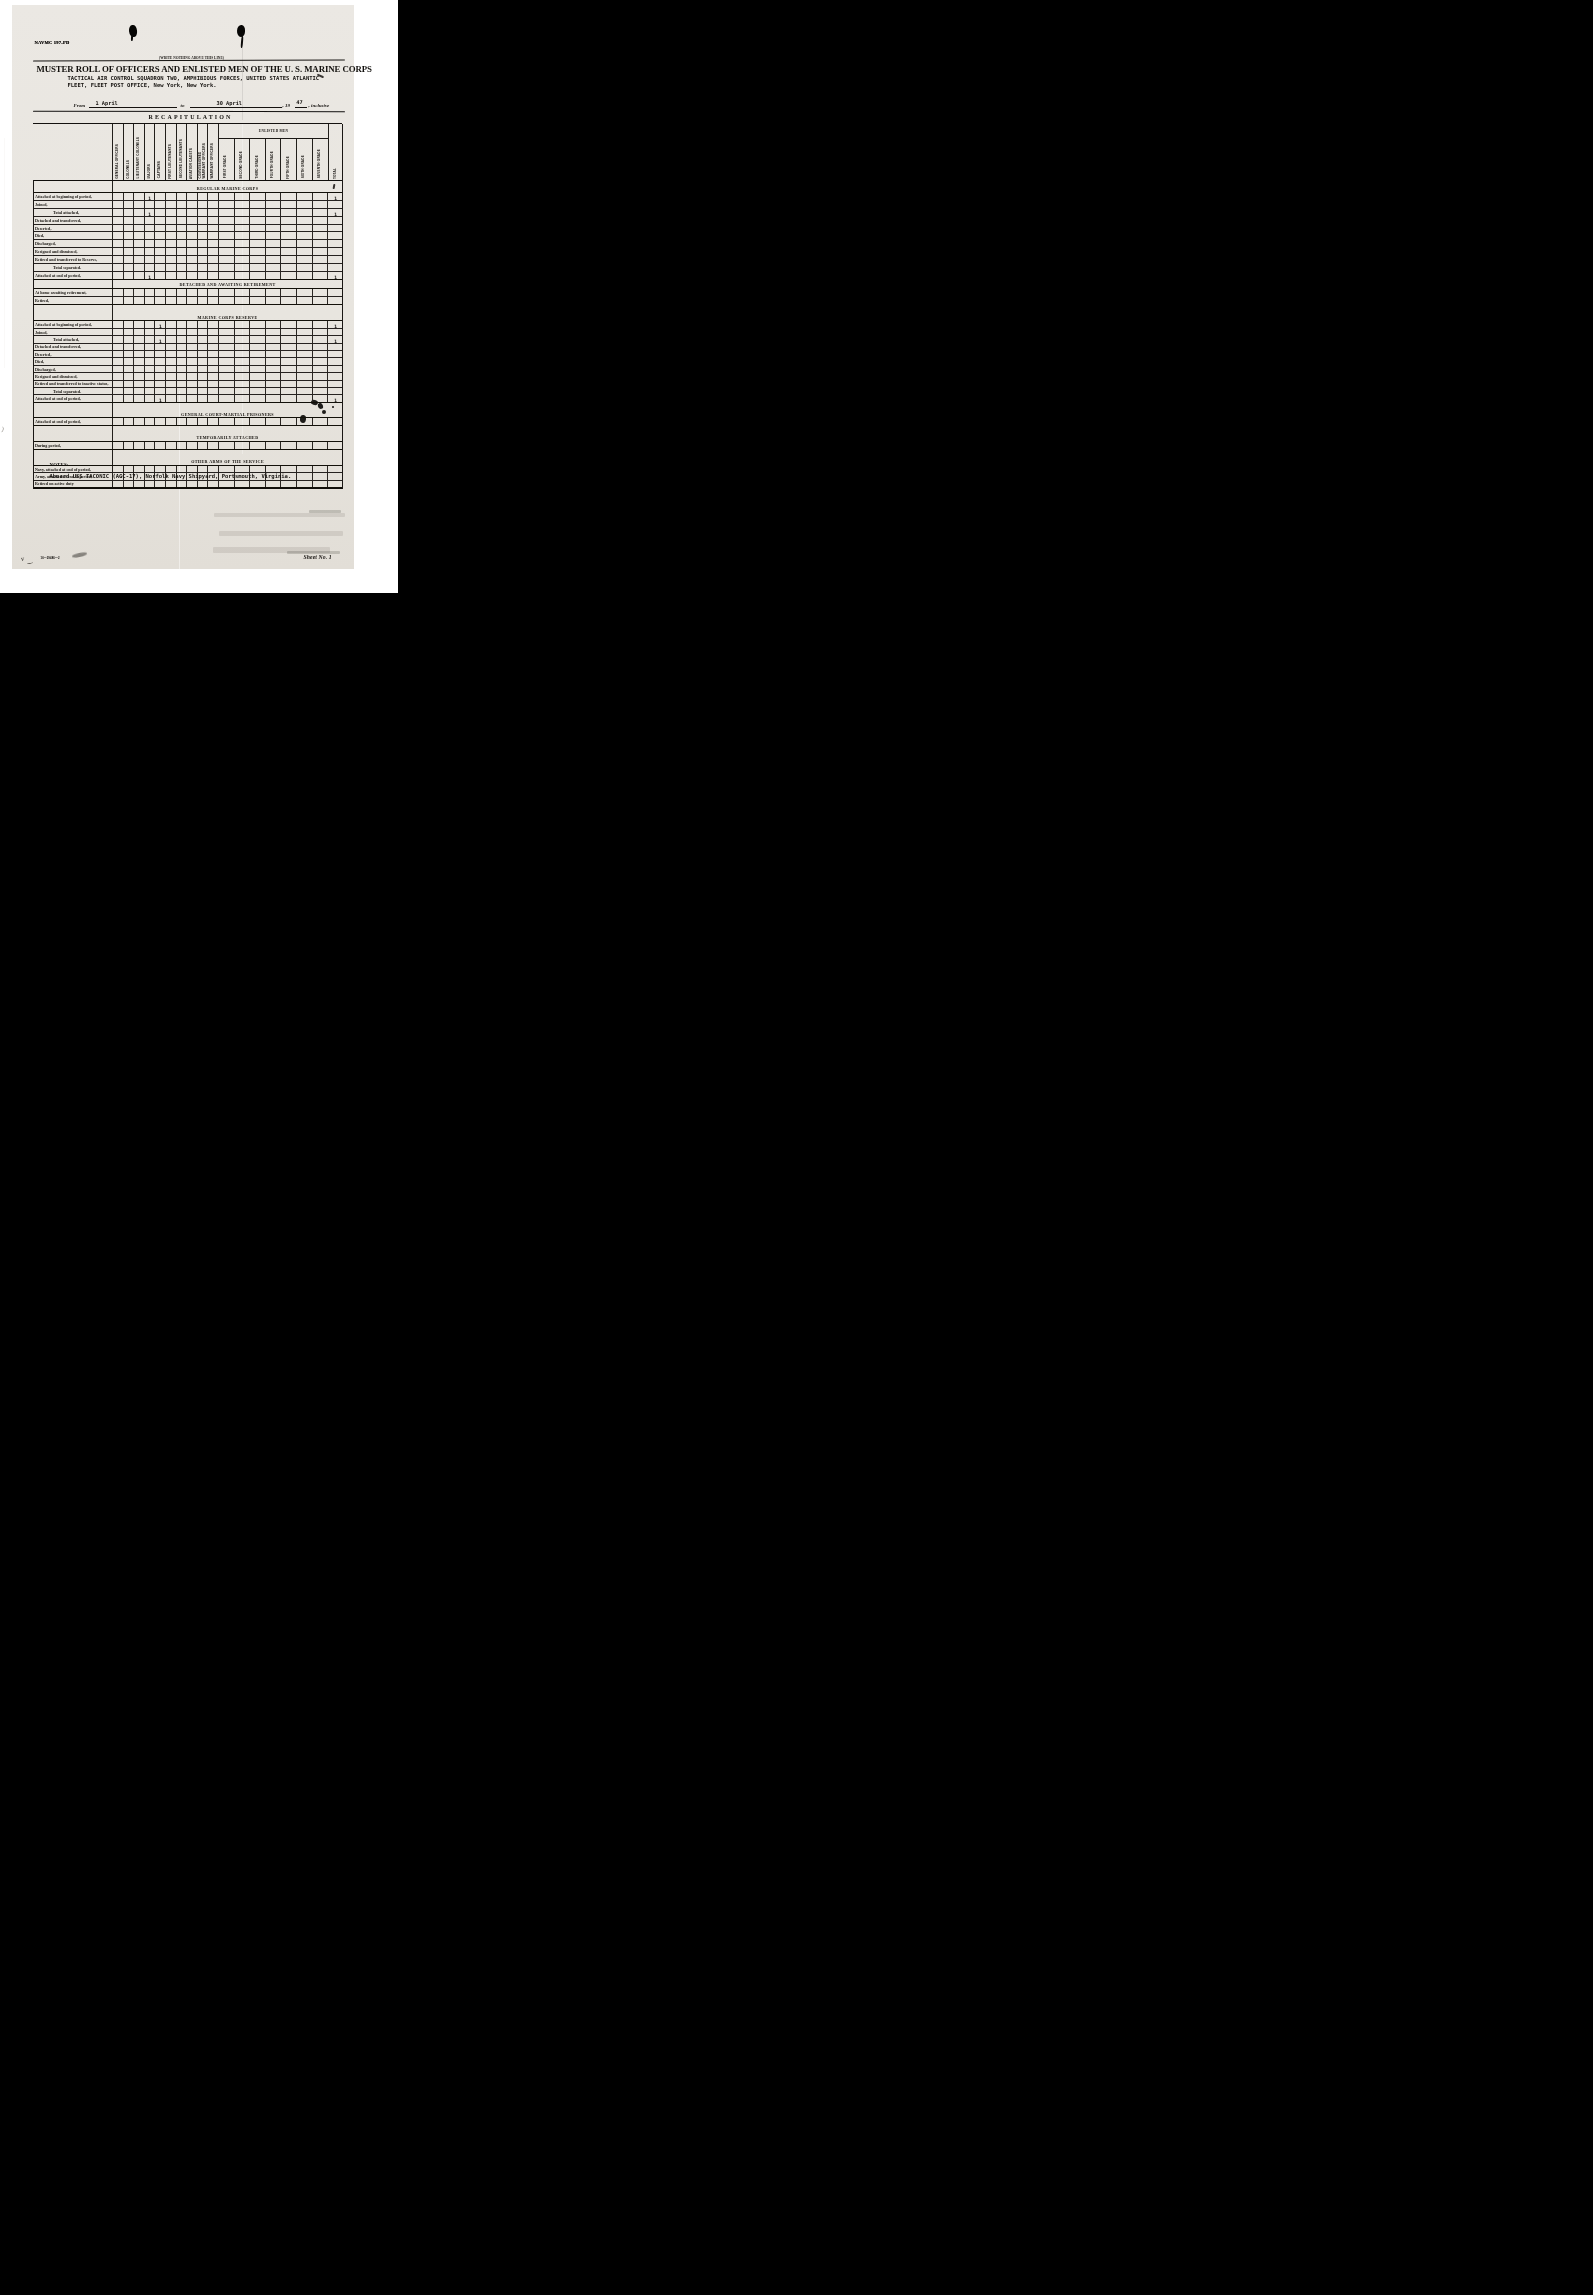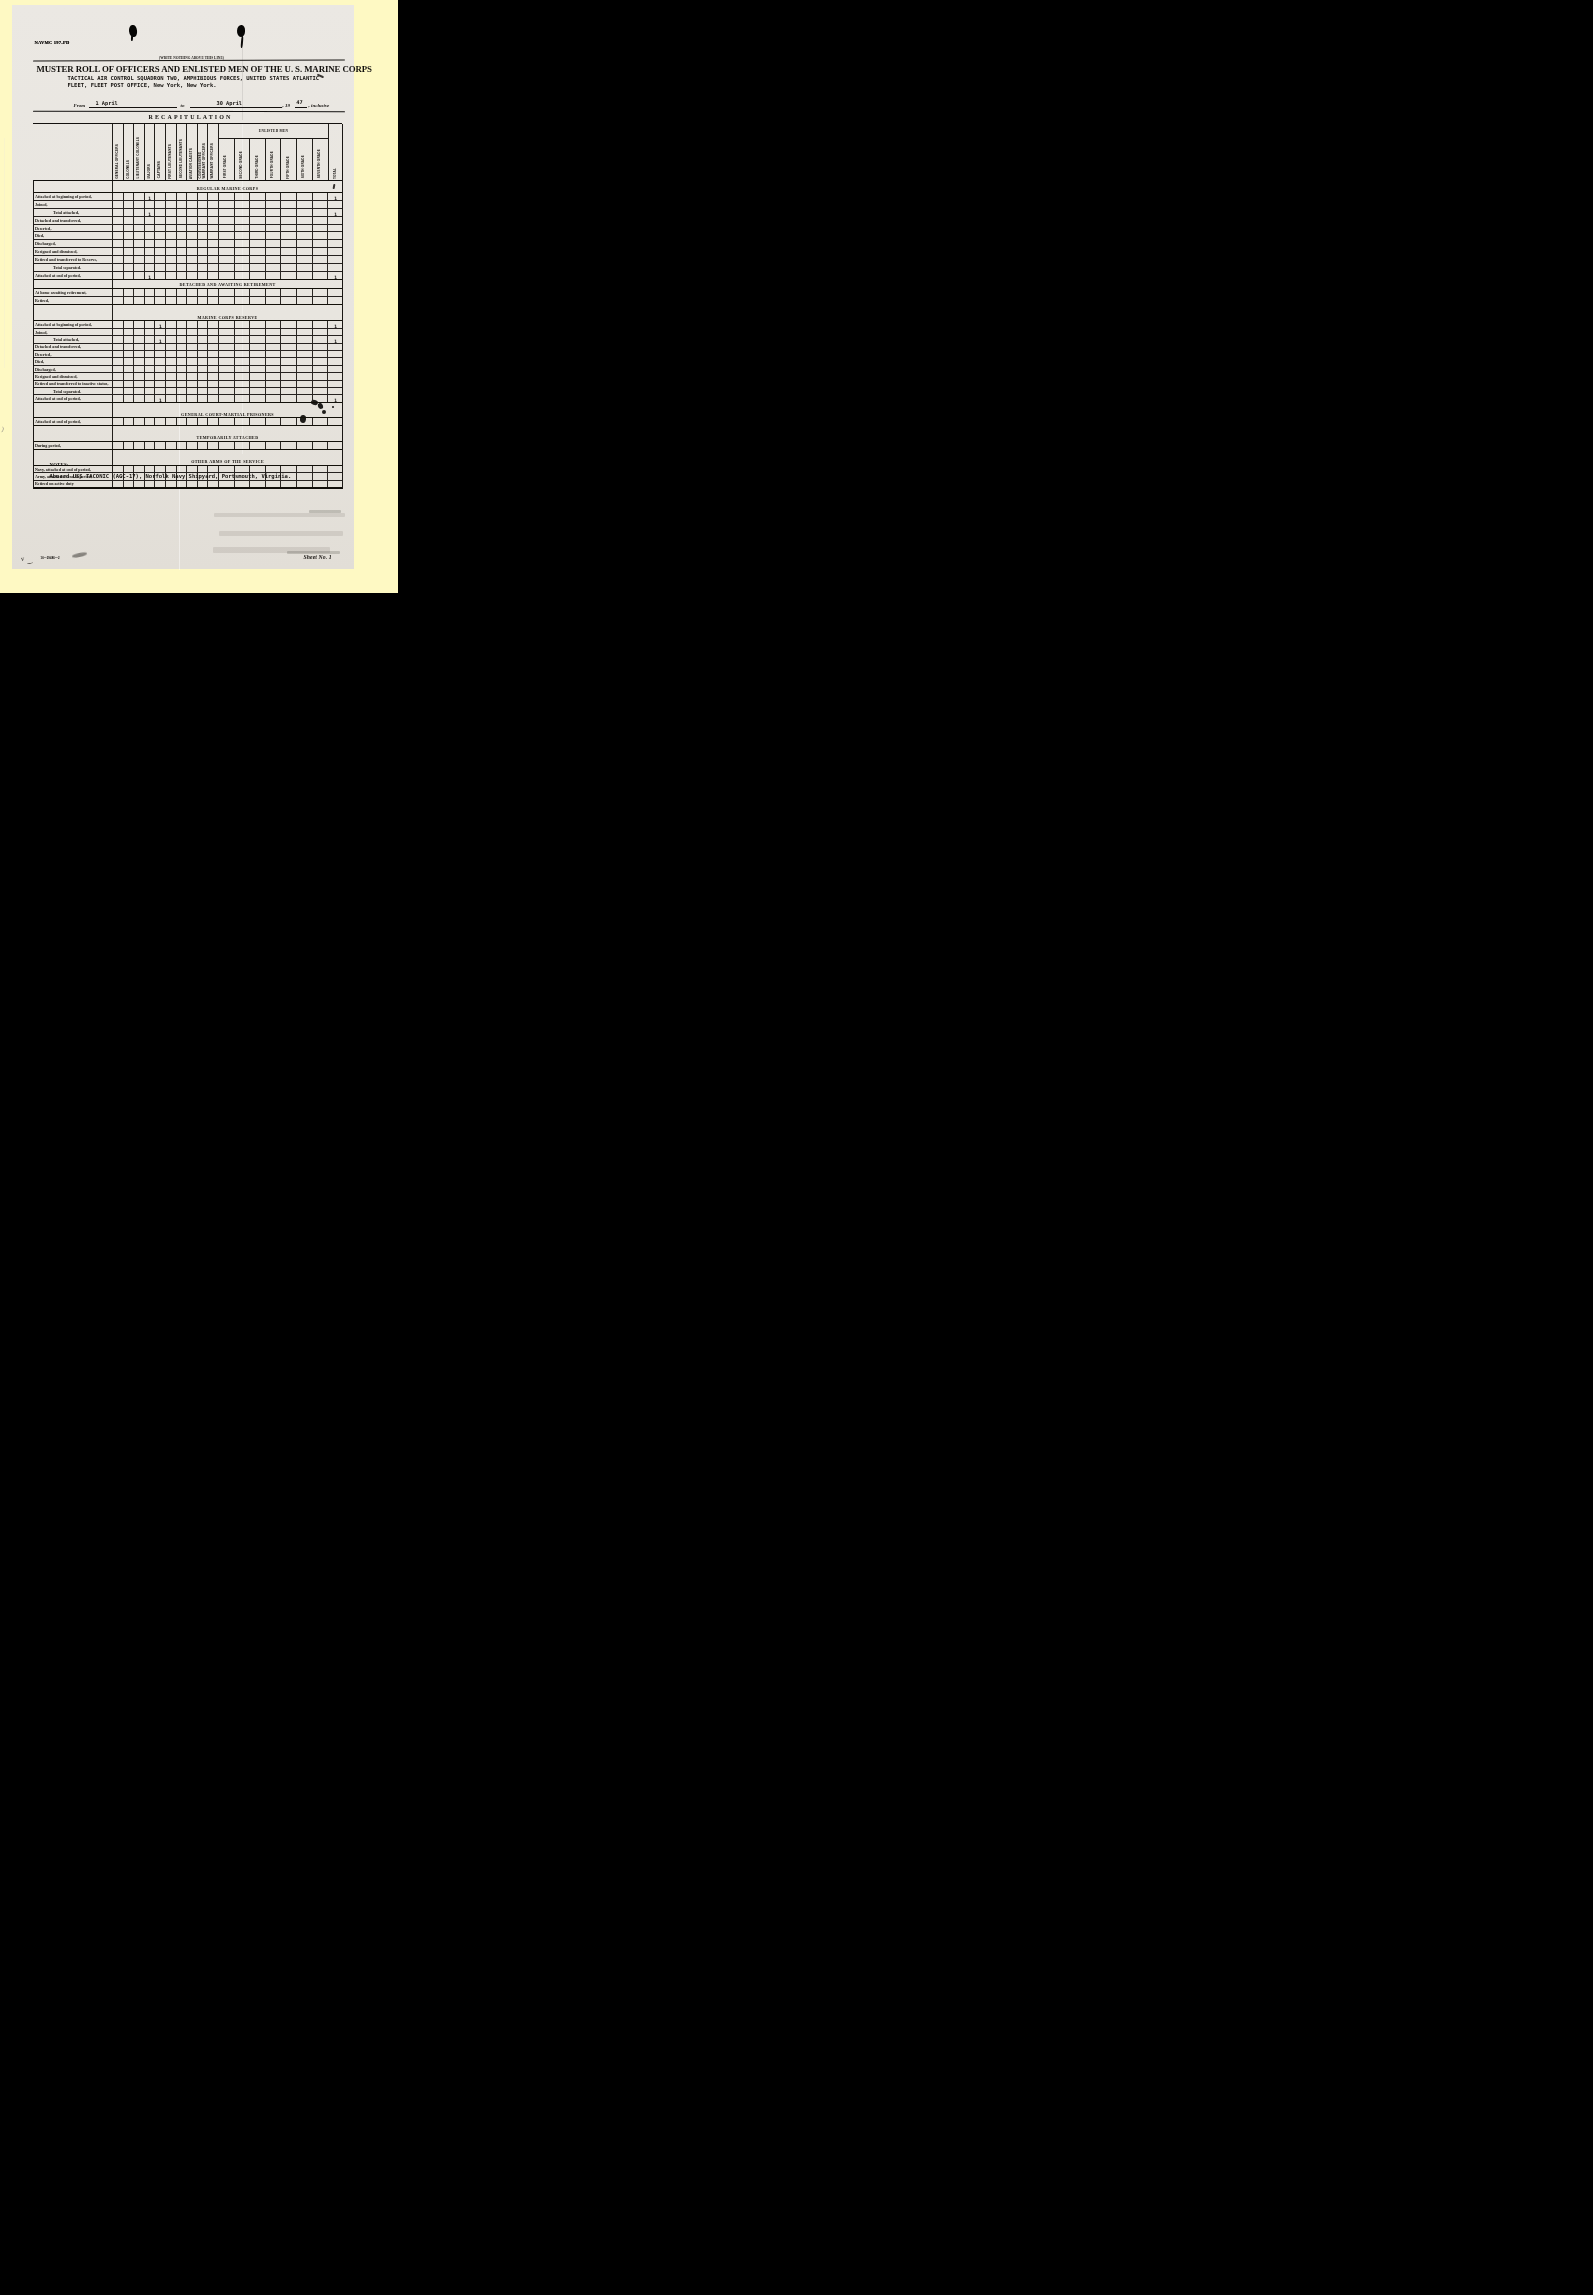--- a/index.html
+++ b/index.html
@@ -1,16 +1,16 @@
 <!DOCTYPE html>
 <html style="font-size:7.3px"><head>
 <meta charset="utf-8">
 <style>
   html,body{margin:0;padding:0;background:#000;}
-  .canvas{position:relative;width:398px;height:593px;background:#fef9c3;overflow:hidden;
+  .canvas{position:relative;width:398px;height:593px;background:#ffffff;overflow:hidden;
           font-family:"Liberation Serif",serif;}
   .paper{position:absolute;left:11.5px;top:5px;width:342px;height:564px;
          background:linear-gradient(180deg,#ebe8e3 0%,#e8e5df 55%,#e2ded7 100%);
          color:#1a1a1a;}
   .abs{position:absolute;}
 
   
   .form-number{left:23px;top:35px;font:700 4.6px "Liberation Serif",serif;letter-spacing:0.2px;color:#181512;text-shadow:0 0 0.2px #1a1a1a;}
   .write-nothing{left:180px;top:51px;transform:translateX(-50%);font:700 3.4px "Liberation Serif",serif;letter-spacing:0.1px;white-space:nowrap;color:#14110e;}
   .rule-top{left:21px;top:55px;width:312px;height:1.3px;background:#141210;border-radius:0.9px;transform:rotate(-.15deg);box-shadow:0 0.9px 0.5px -0.5px rgba(25,22,18,.35);}

